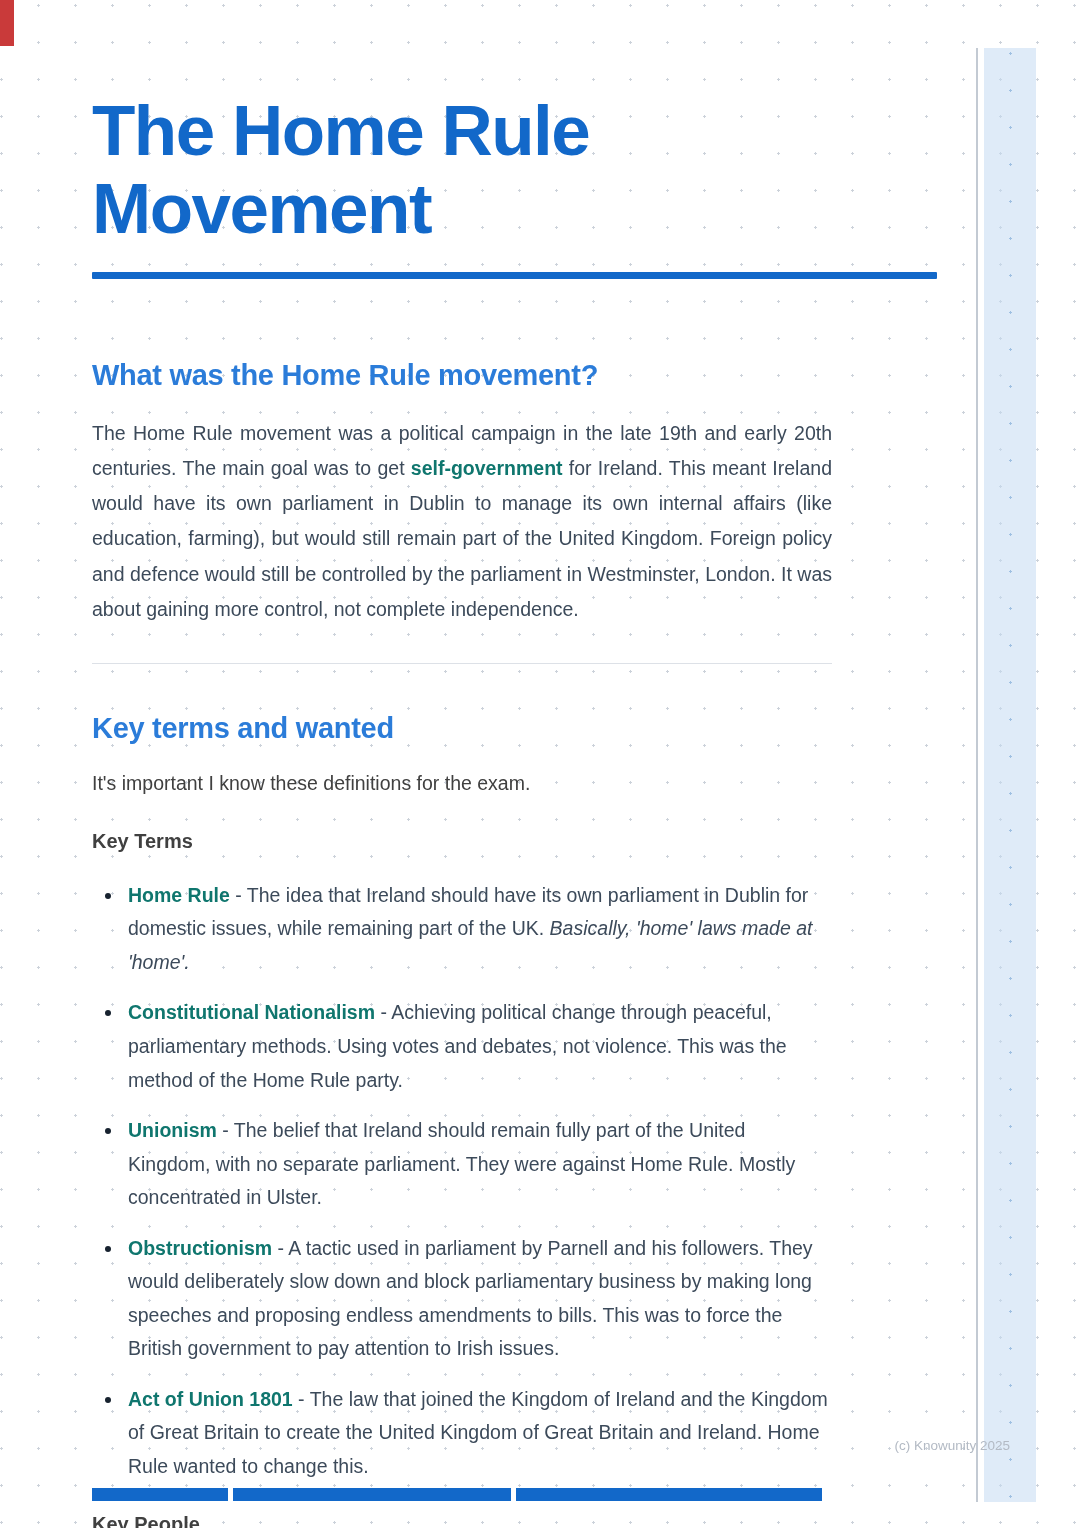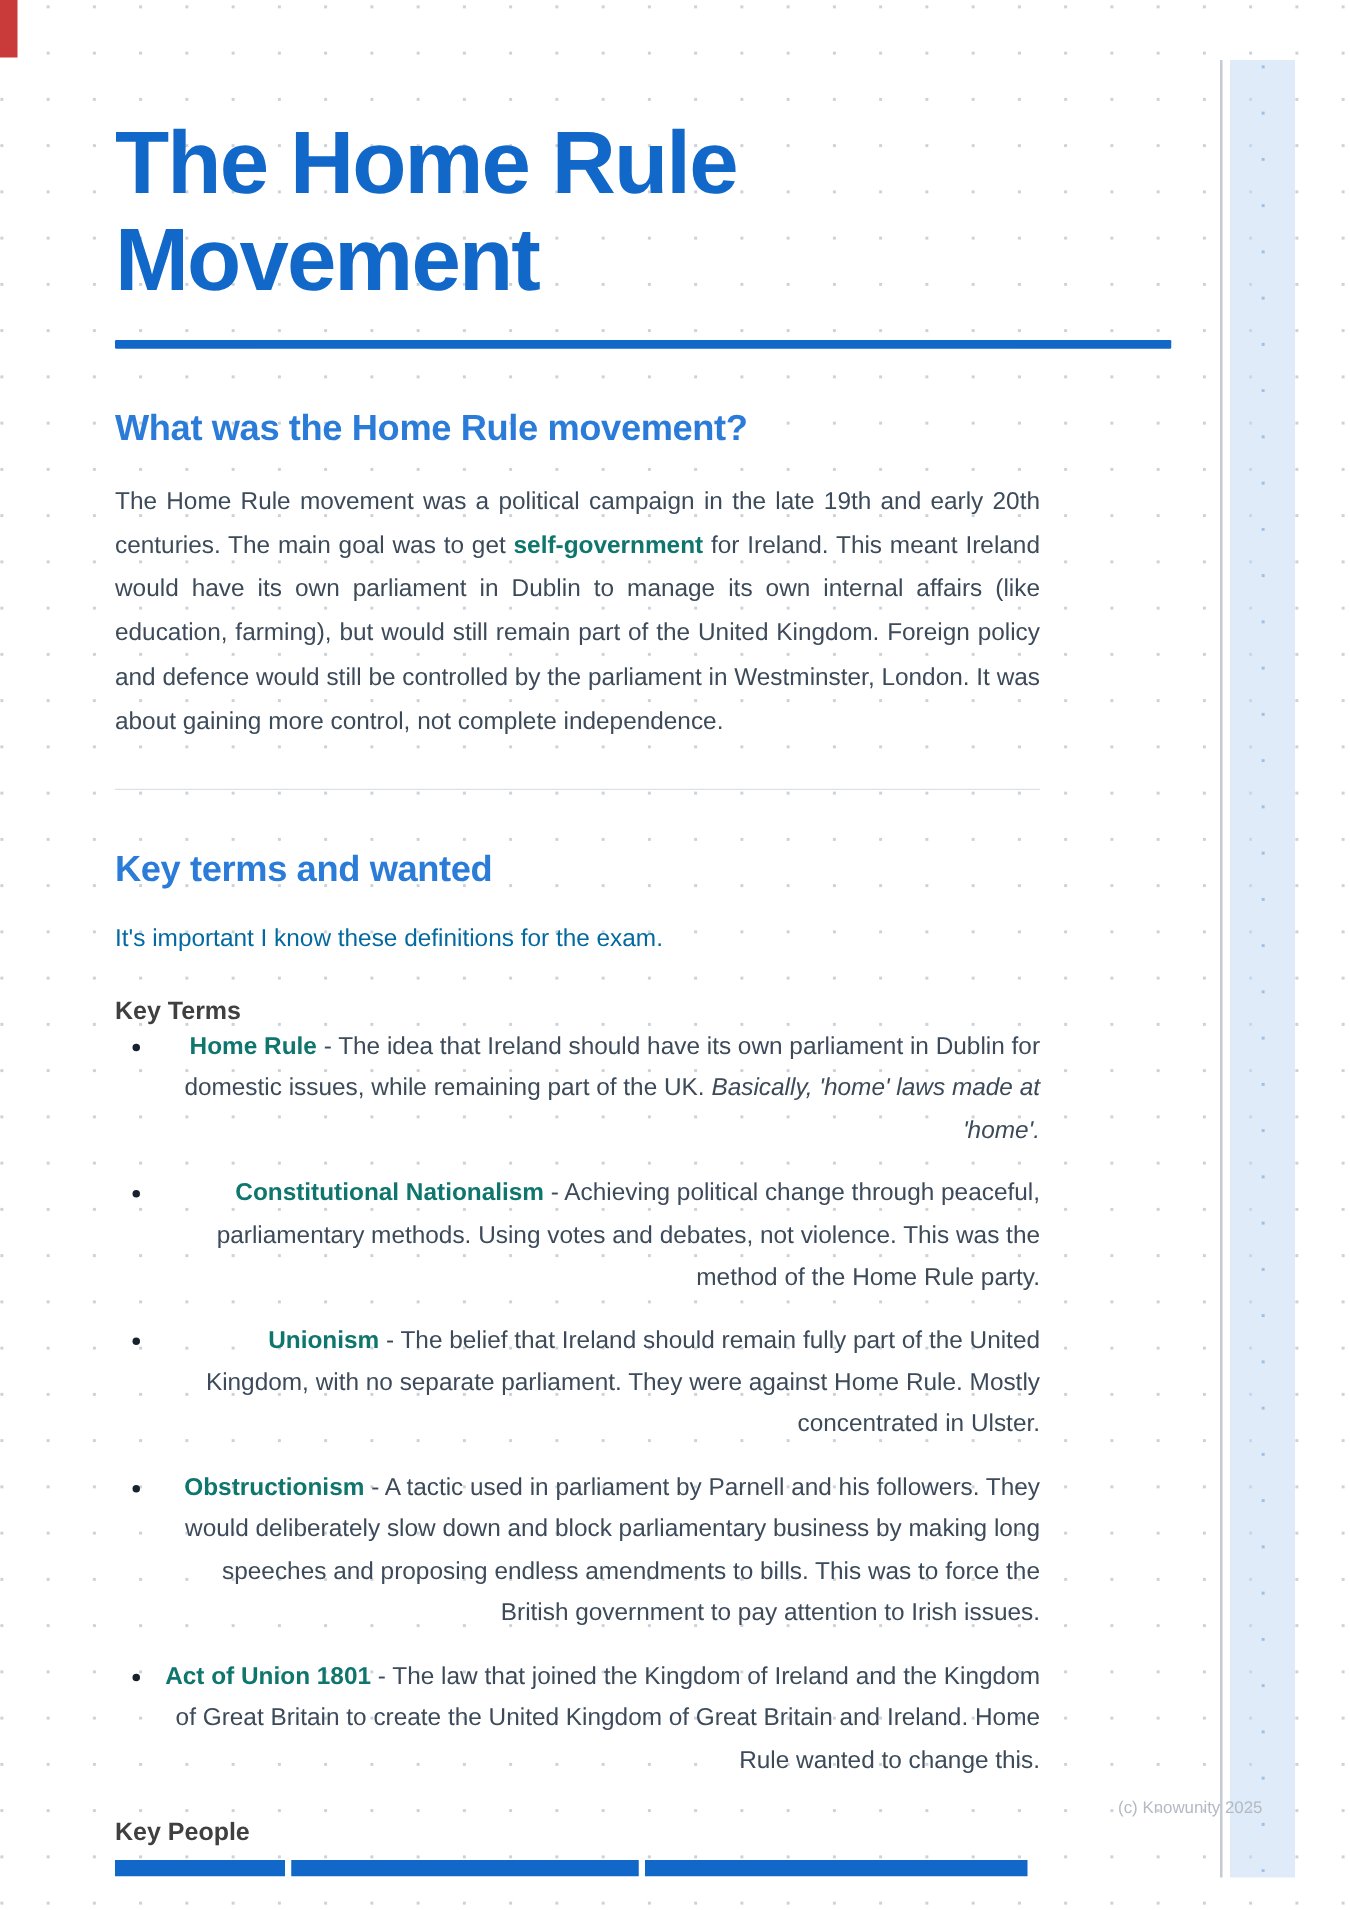--- a/index.html
+++ b/index.html
@@ -57,52 +57,52 @@
     height:7px;
     background:#1268c9;
     border-radius:1px;
   }
   .section-heading {
     font-size:29px;
     font-weight:700;
     color:#2b7cd9;
     letter-spacing:-0.3px;
   }
-  .h-intro { margin-top:48px; }
+  .h-intro { margin-top:80px; }
   .h-key   { margin-top:48px; }
   .body-par {
     margin-top:24px;
     font-size:19.5px;
     line-height:1.8;
     text-align:justify;
     color:#3c4a5a;
   }
   .body-par strong, .term-list strong { color:#0f766e; font-weight:700; }
   .section-divider {
     margin-top:36px;
     border:none;
     border-top:1px solid #dde1e7;
     width:740px;
   }
   .note-par {
     margin-top:22px;
     font-size:19.5px;
     line-height:1.7;
-    color:#0369a1;
+    color:#404040;
   }
   .sub-heading {
     margin-top:30px;
     font-size:20px;
     font-weight:700;
     color:#404040;
   }
   .term-list {
+    margin-top:26px;
     padding-left:32px;
     list-style:disc;
-    text-align:right;
   }
   .term-list li {
     font-size:19.5px;
     line-height:1.72;
     margin-bottom:17px;
     color:#3c4a5a;
     padding-left:4px;
   }
   .term-list li::marker { color:#17222f; }
   .term-list em { font-style:italic; }

